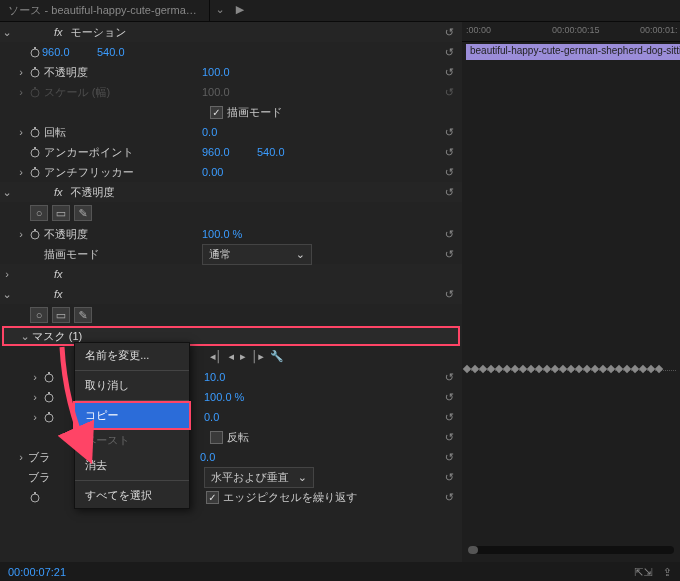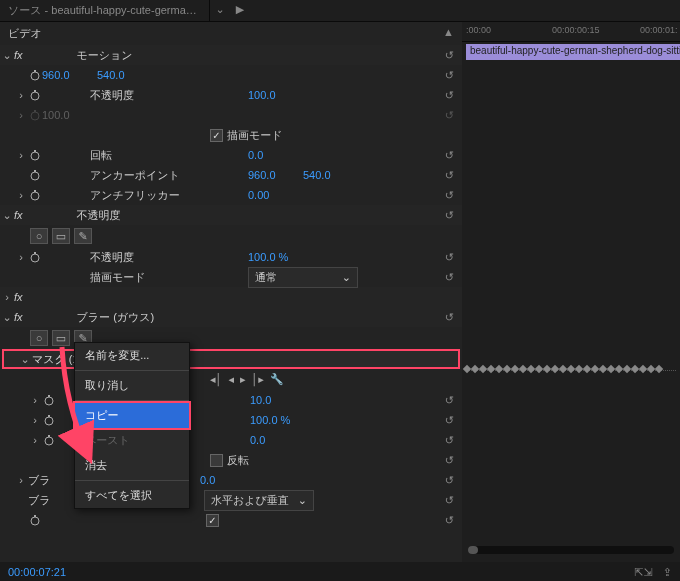--- a/index.html
+++ b/index.html
@@ -9,26 +9,26 @@
   .tab.active { color: #b8b8ff; }
   .tab-play { width: 20px; text-align: center; color: #888; padding: 3px 0; }
   .main { display: flex; height: 540px; }
   .left { width: 462px; background: #232323; overflow-y: auto; }
   .right { flex: 1; background: #1e1e1e; position: relative; }
   .panel-header { display: flex; justify-content: space-between; padding: 4px 8px; background: #232323; }
   .row { display: flex; align-items: center; height: 20px; padding: 1px 0; }
   .exp { width: 14px; text-align: center; color: #aaa; cursor: pointer; }
   .ind { display: inline-block; }
   .stopwatch { width: 14px; height: 14px; display: inline-flex; align-items: center; justify-content: center; }
-  .prop-name { flex: 0 0 180px; color: #ccc; padding-left: 2px; margin-left: 46px; }
+  .prop-name { flex: 0 0 180px; color: #ccc; padding-left: 2px; }
   .val { color: #3b9cff; cursor: ew-resize; width: 55px; }
   .val-w { color: #999; }
   .reset { color: #888; margin-left: auto; margin-right: 8px; cursor: pointer; }
   .fx-row { background: #252525; }
-  .fx-label { color: #ccc; font-style: italic; }
+  .fx-label { color: #ccc; font-style: italic; margin-left: 40px; }
   .shape-row { display: flex; gap: 4px; padding-left: 30px; height: 22px; align-items: center; }
   .shape-btn { width: 18px; height: 16px; background: #3a3a3a; border: 1px solid #555; display: inline-flex; align-items: center; justify-content: center; color: #aaa; }
   .mask-row { background: #2a2a2a; border: 2px solid #ff4466; margin: 0 2px; }
   .select-box { background: #2a2a2a; border: 1px solid #444; color: #ccc; padding: 2px 6px; min-width: 110px; display: flex; align-items: center; justify-content: space-between; }
   .checkbox { width: 13px; height: 13px; background: #3a3a3a; border: 1px solid #666; display: inline-flex; align-items: center; justify-content: center; margin-right: 4px; }
   .checkbox.checked::after { content: '✓'; color: #ddd; font-size: 10px; }
   .playback { display: flex; gap: 6px; padding: 4px 0 4px 210px; color: #aaa; align-items: center; }
   .play-btn { color: #aaa; cursor: pointer; }
   .context-menu { position: absolute; left: 74px; top: 342px; width: 116px; background: #2a2a2a; border: 1px solid #111; box-shadow: 2px 2px 8px rgba(0,0,0,0.6); z-index: 100; }
   .ctx-item { padding: 5px 10px; color: #ddd; cursor: pointer; }
@@ -54,24 +54,20 @@
 <body>
 
 <div class="tabs">
   <div class="tab" style="max-width:210px">ソース - beautiful-happy-cute-german-shephe...</div>
   <div class="tab-play">⌄</div>
   <div class="tab-play">▶</div>
 </div>
 
 <div class="main">
   <div class="left">
-    <div class="panel-header">
-      <span>ビデオ</span>
-      <span style="color:#888">▲</span>
-    </div>
 
     <div class="row fx-row">
       <span class="exp">⌄</span>
       <span class="fx-label" style="padding-right:6px">fx</span>
       <span class="prop-name">モーション</span>
       <span class="reset">↺</span>
     </div>
     <div class="row">
       <span class="ind" style="width:28px"></span>
       <span class="stopwatch">
@@ -97,20 +93,21 @@
       <span class="reset">↺</span>
     </div>
     <div class="row" style="opacity:0.5">
       <span class="exp" style="margin-left:14px">›</span>
       <span class="stopwatch">
           <svg class="sw-svg" viewBox="0 0 12 12">
             <circle cx="6" cy="7" r="4" fill="none" stroke="#666" stroke-width="1"></circle>
             <rect x="5" y="1" width="2" height="2" fill="#666"></rect>
           </svg>
         </span>
+      <span class="prop-name" style="flex:0 0 160px;color:#777">スケール (幅)</span>
       <span class="val-w">100.0</span>
       <span class="reset">↺</span>
     </div>
     <div class="row">
       <span class="ind" style="width:210px"></span>
       <span class="checkbox checked"></span>
       <span>描画モード</span>
     </div>
     <div class="row">
       <span class="exp" style="margin-left:14px">›</span>
@@ -184,21 +181,20 @@
     </div>
 
     <div class="row fx-row">
       <span class="exp">›</span>
       <span class="fx-label" style="padding-right:6px">fx</span>
     </div>
 
     <div class="row fx-row">
       <span class="exp">⌄</span>
       <span class="fx-label" style="padding-right:6px">fx</span>
-      <span class="prop-name">ブラー (ガウス)</span>
       <span class="reset">↺</span>
     </div>
     <div class="shape-row">
       <span class="shape-btn">○</span>
       <span class="shape-btn">▭</span>
       <span class="shape-btn">✎</span>
     </div>
     <div class="row mask-row">
       <span class="exp" style="margin-left:14px">⌄</span>
       <span style="color:#ddd">マスク (1)</span>
@@ -271,20 +267,21 @@
     <div class="row">
       <span class="ind" style="width:28px"></span>
       <span class="stopwatch">
           <svg class="sw-svg" viewBox="0 0 12 12">
             <circle cx="6" cy="7" r="4" fill="none" stroke="#aaa" stroke-width="1"></circle>
             <rect x="5" y="1" width="2" height="2" fill="#aaa"></rect>
           </svg>
         </span>
       <span style="flex:0 0 164px"></span>
       <span class="checkbox checked"></span>
+      <span>エッジピクセルを繰り返す</span>
       <span class="reset">↺</span>
     </div>
   </div>
 
   <div class="right">
     <div class="ruler">
       <span style="left:4px">:00:00</span>
       <span style="left:90px">00:00:00:15</span>
       <span style="left:178px">00:00:01:</span>
     </div>

